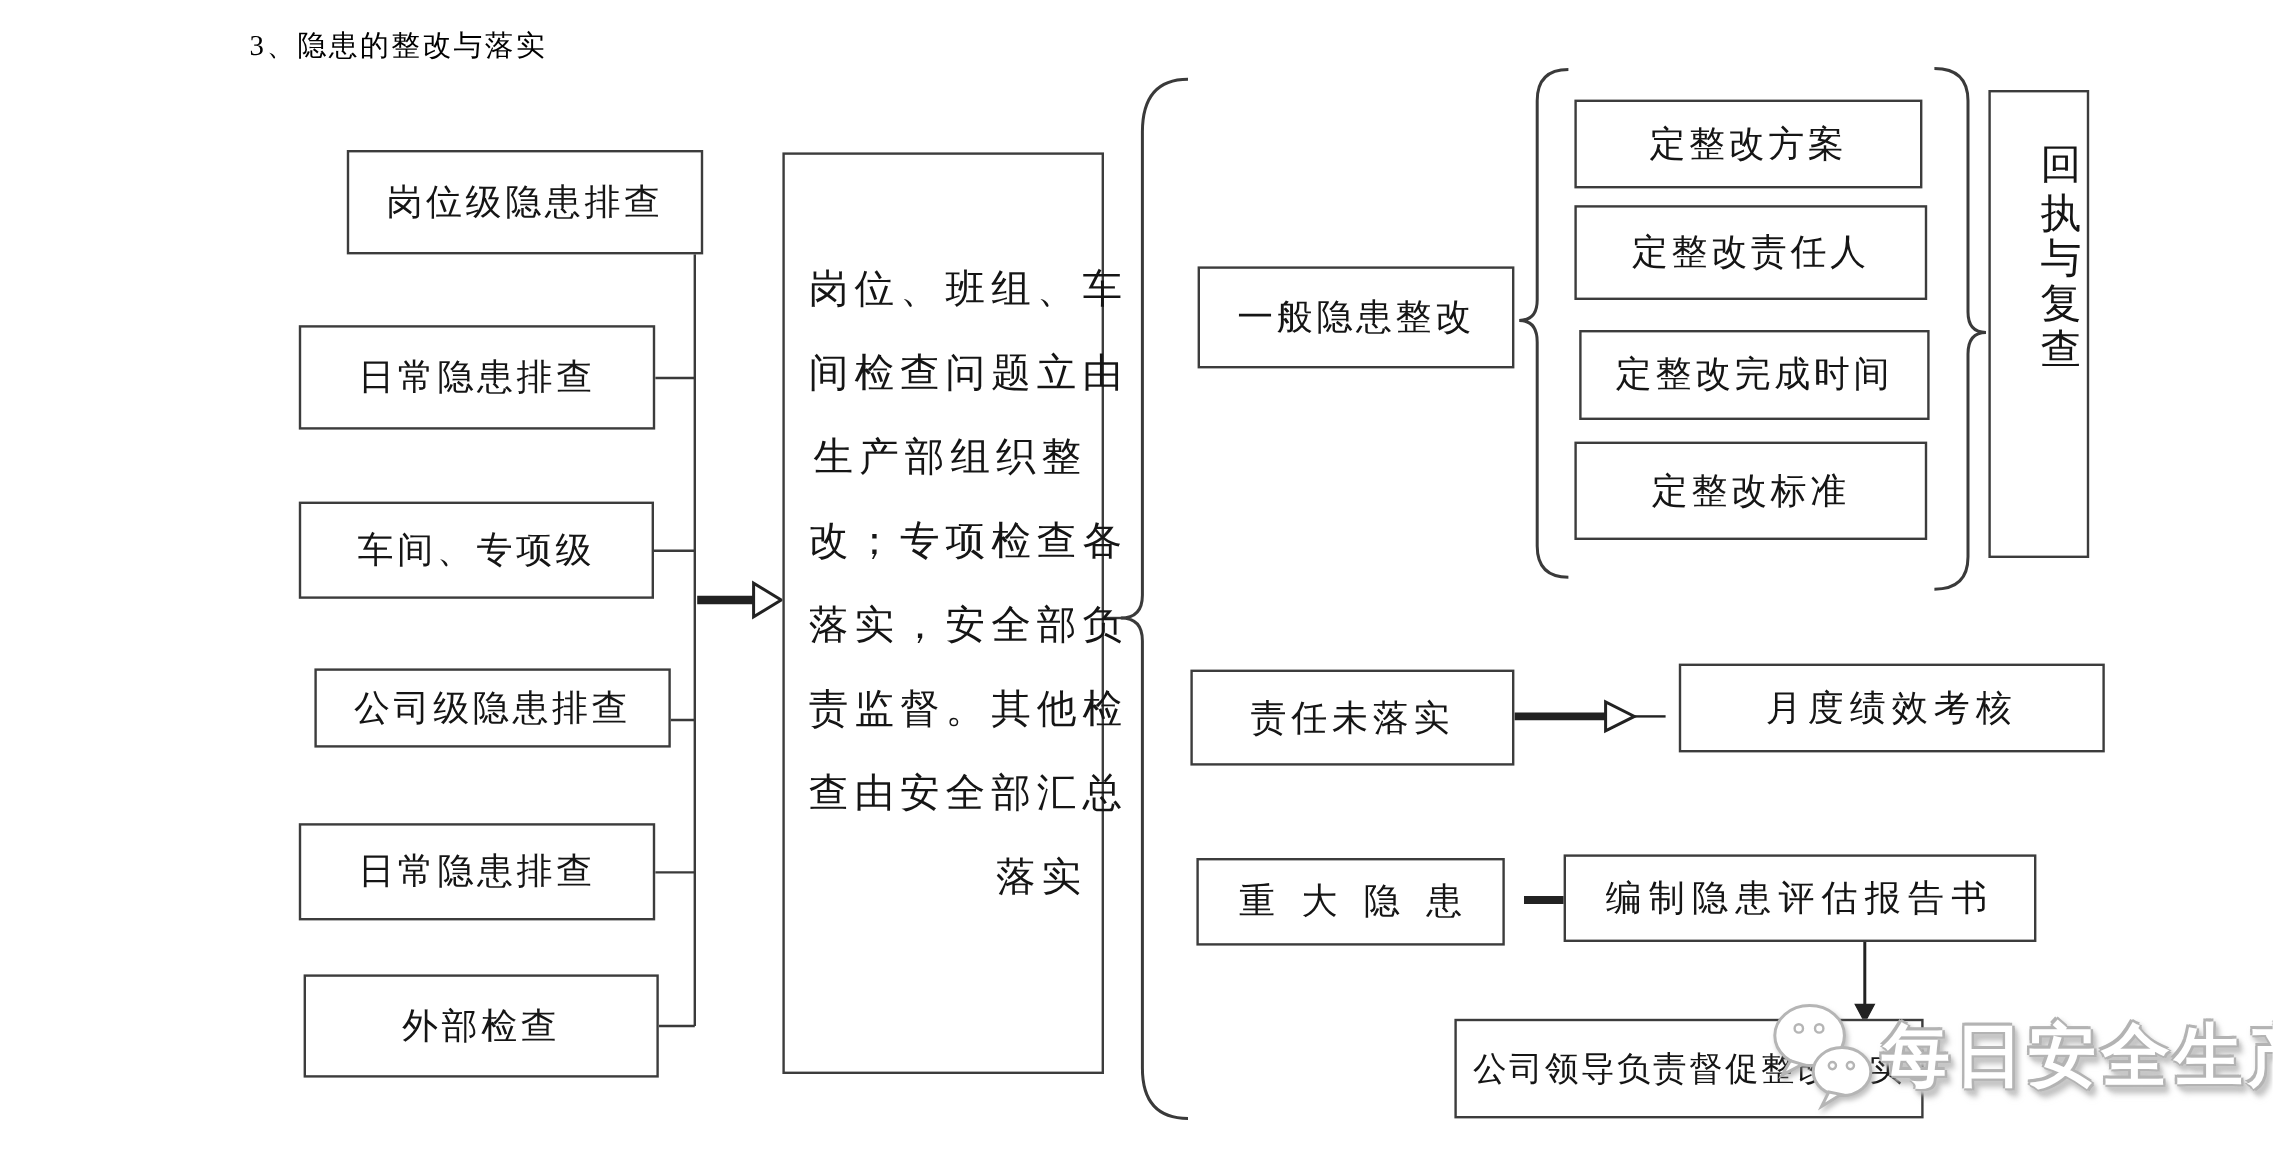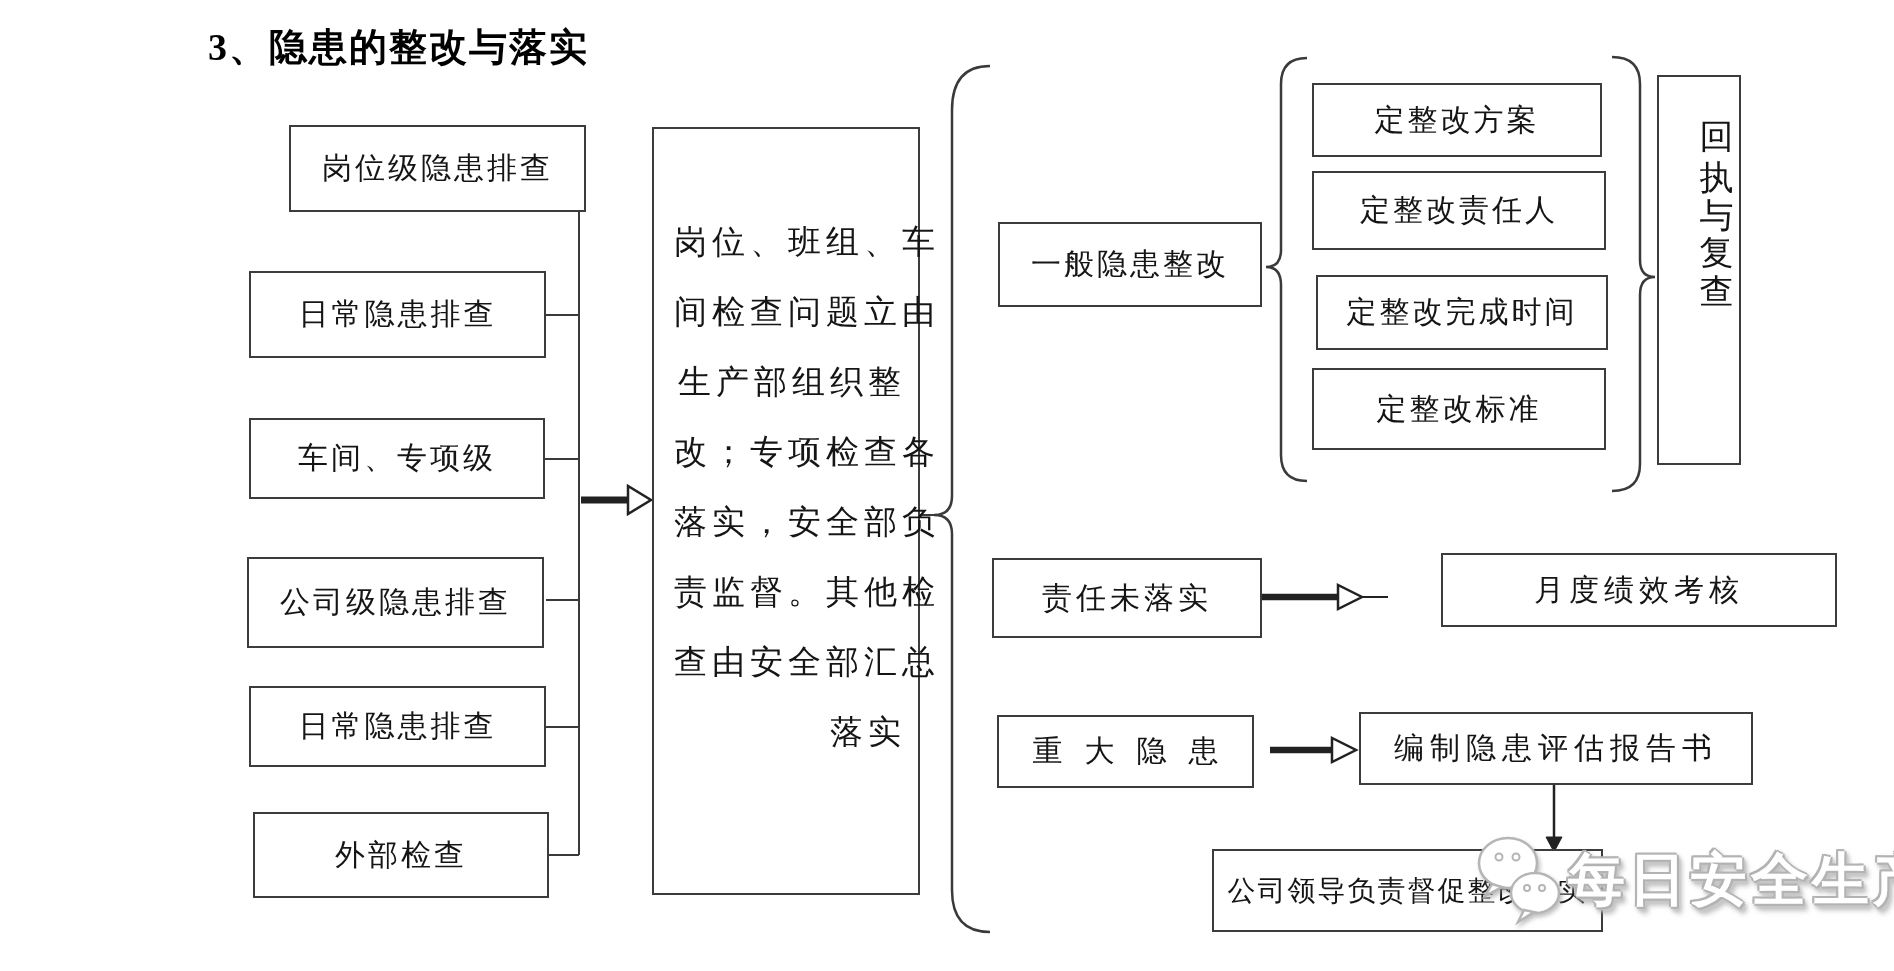--- a/index.html
+++ b/index.html
@@ -1,57 +1,57 @@
 <!DOCTYPE html>
 <html><head>
 <meta charset="utf-8">
 <style>
   html,body{margin:0;padding:0;background:#fff;}
   .canvas{
     position:relative;width:1894px;height:971px;background:#ffffff;
     font-family:"Liberation Serif","DejaVu Serif",serif;color:#111;overflow:hidden;
   }
   .page-title{
-    position:absolute;left:208px;top:22px;font-size:38px;font-weight:bold;
+    position:absolute;left:208px;top:22px;font-size:24px;font-weight:normal;
     letter-spacing:2px;color:#000;
   }
   .lines-svg{position:absolute;left:0;top:0;z-index:1;pointer-events:none;}
   .fbox{
     position:absolute;border:2px solid #3c3c3c;background:#fff;box-sizing:border-box;
     display:flex;align-items:center;justify-content:center;
     font-size:30px;letter-spacing:3px;color:#151515;z-index:2;white-space:nowrap;
   }
   
   .b-l1{left:249px;top:125px;width:297px;height:87px;margin-left:40px;}
   .b-l2{left:249px;top:271px;width:297px;height:87px;}
   .b-l3{left:249px;top:418px;width:296px;height:81px;}
-  .b-l4{left:247px;top:557px;width:297px;height:91px;}
+  .b-l4{left:262px;top:557px;width:297px;height:66px;}
   .b-l5{left:249px;top:686px;width:297px;height:81px;}
   .b-l6{left:253px;top:812px;width:296px;height:86px;}
   
   .b-mid{
     left:652px;top:127px;width:268px;height:768px;
     display:block;padding:78px 12px 0 20px;font-size:33px;letter-spacing:5px;
   }
   .b-mid .mline{height:70px;line-height:70px;text-align:right;}
   
   .b-general{left:998px;top:222px;width:264px;height:85px;}
   .b-s1{left:1312px;top:83px;width:290px;height:74px;}
   .b-s2{left:1312px;top:171px;width:294px;height:79px;}
   .b-s3{left:1316px;top:275px;width:292px;height:75px;}
   .b-s4{left:1312px;top:368px;width:294px;height:82px;}
   .b-receipt{
     left:1657px;top:75px;width:84px;height:390px;
     writing-mode:vertical-rl;letter-spacing:38px;font-size:34px;
     display:block;text-align:left;padding-top:18px;box-sizing:border-box;
   }
   .b-resp{left:992px;top:558px;width:270px;height:80px;letter-spacing:4px;}
-  .b-monthly{left:1441px;top:553px;width:396px;height:74px;letter-spacing:5px;}
+  .b-monthly{left:1399px;top:553px;width:355px;height:74px;letter-spacing:5px;}
   .b-major{left:997px;top:715px;width:257px;height:73px;letter-spacing:22px;padding-left:22px;}
-  .b-report{left:1359px;top:712px;width:394px;height:73px;letter-spacing:6px;}
+  .b-report{left:1303px;top:712px;width:394px;height:73px;letter-spacing:6px;}
   .b-bottom{left:1212px;top:849px;width:391px;height:83px;font-size:28px;letter-spacing:2px;}
   
   .watermark{position:absolute;left:1472px;top:832px;z-index:3;display:flex;align-items:center;
     filter:drop-shadow(2px 3px 2px rgba(140,140,140,0.55));}
   .wm-text{
     font-size:57px;font-weight:bold;letter-spacing:4px;color:#ffffff;white-space:nowrap;
     text-shadow:2px 0 0 #b3b3b3,-2px 0 0 #b3b3b3,0 2px 0 #b3b3b3,0 -2px 0 #b3b3b3,
                 2px 2px 0 #b3b3b3,-2px -2px 0 #b3b3b3,3px 4px 3px #c9c9c9;
   }
 </style>

